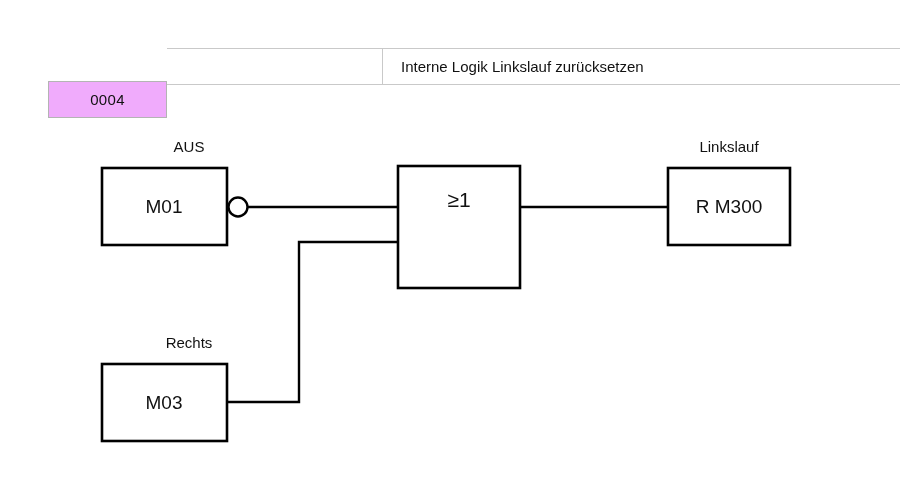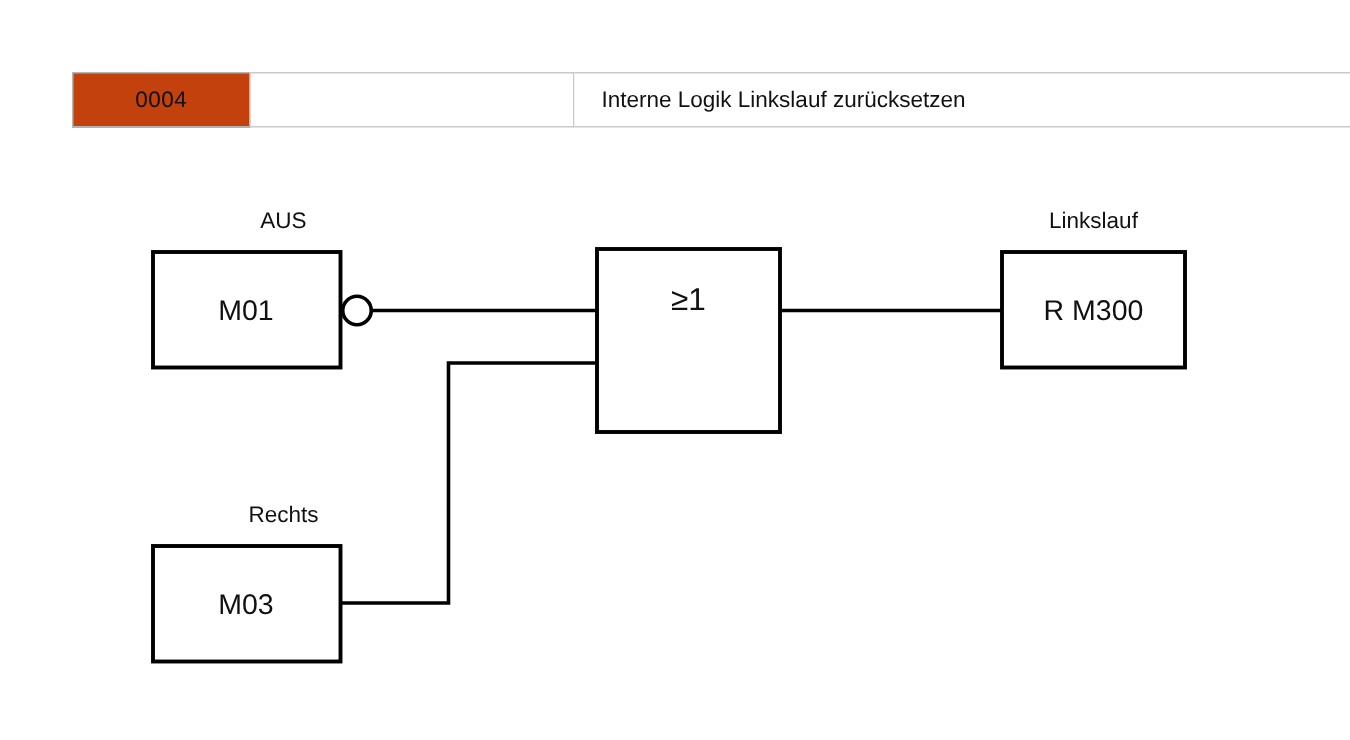--- a/index.html
+++ b/index.html
@@ -27,23 +27,24 @@
     align-items: stretch;
   }
   .hdr-cell {
     box-sizing: border-box;
     display: flex;
     align-items: center;
     height: 100%;
   }
   #header-index-cell {
     width: 119px;
-    background: #c2410c;
+    background: #f0abfc;
     border: 1px solid #b4b4b4;
     justify-content: center;
+    margin-top: 33px;
   }
   #header-index-cell .txt {
     font-size: 15px;
     color: #111111;
     letter-spacing: 0.3px;
   }
   #header-blank-cell {
     width: 216px;
     background: #ffffff;
     border: 1px solid #c9c9c9;

